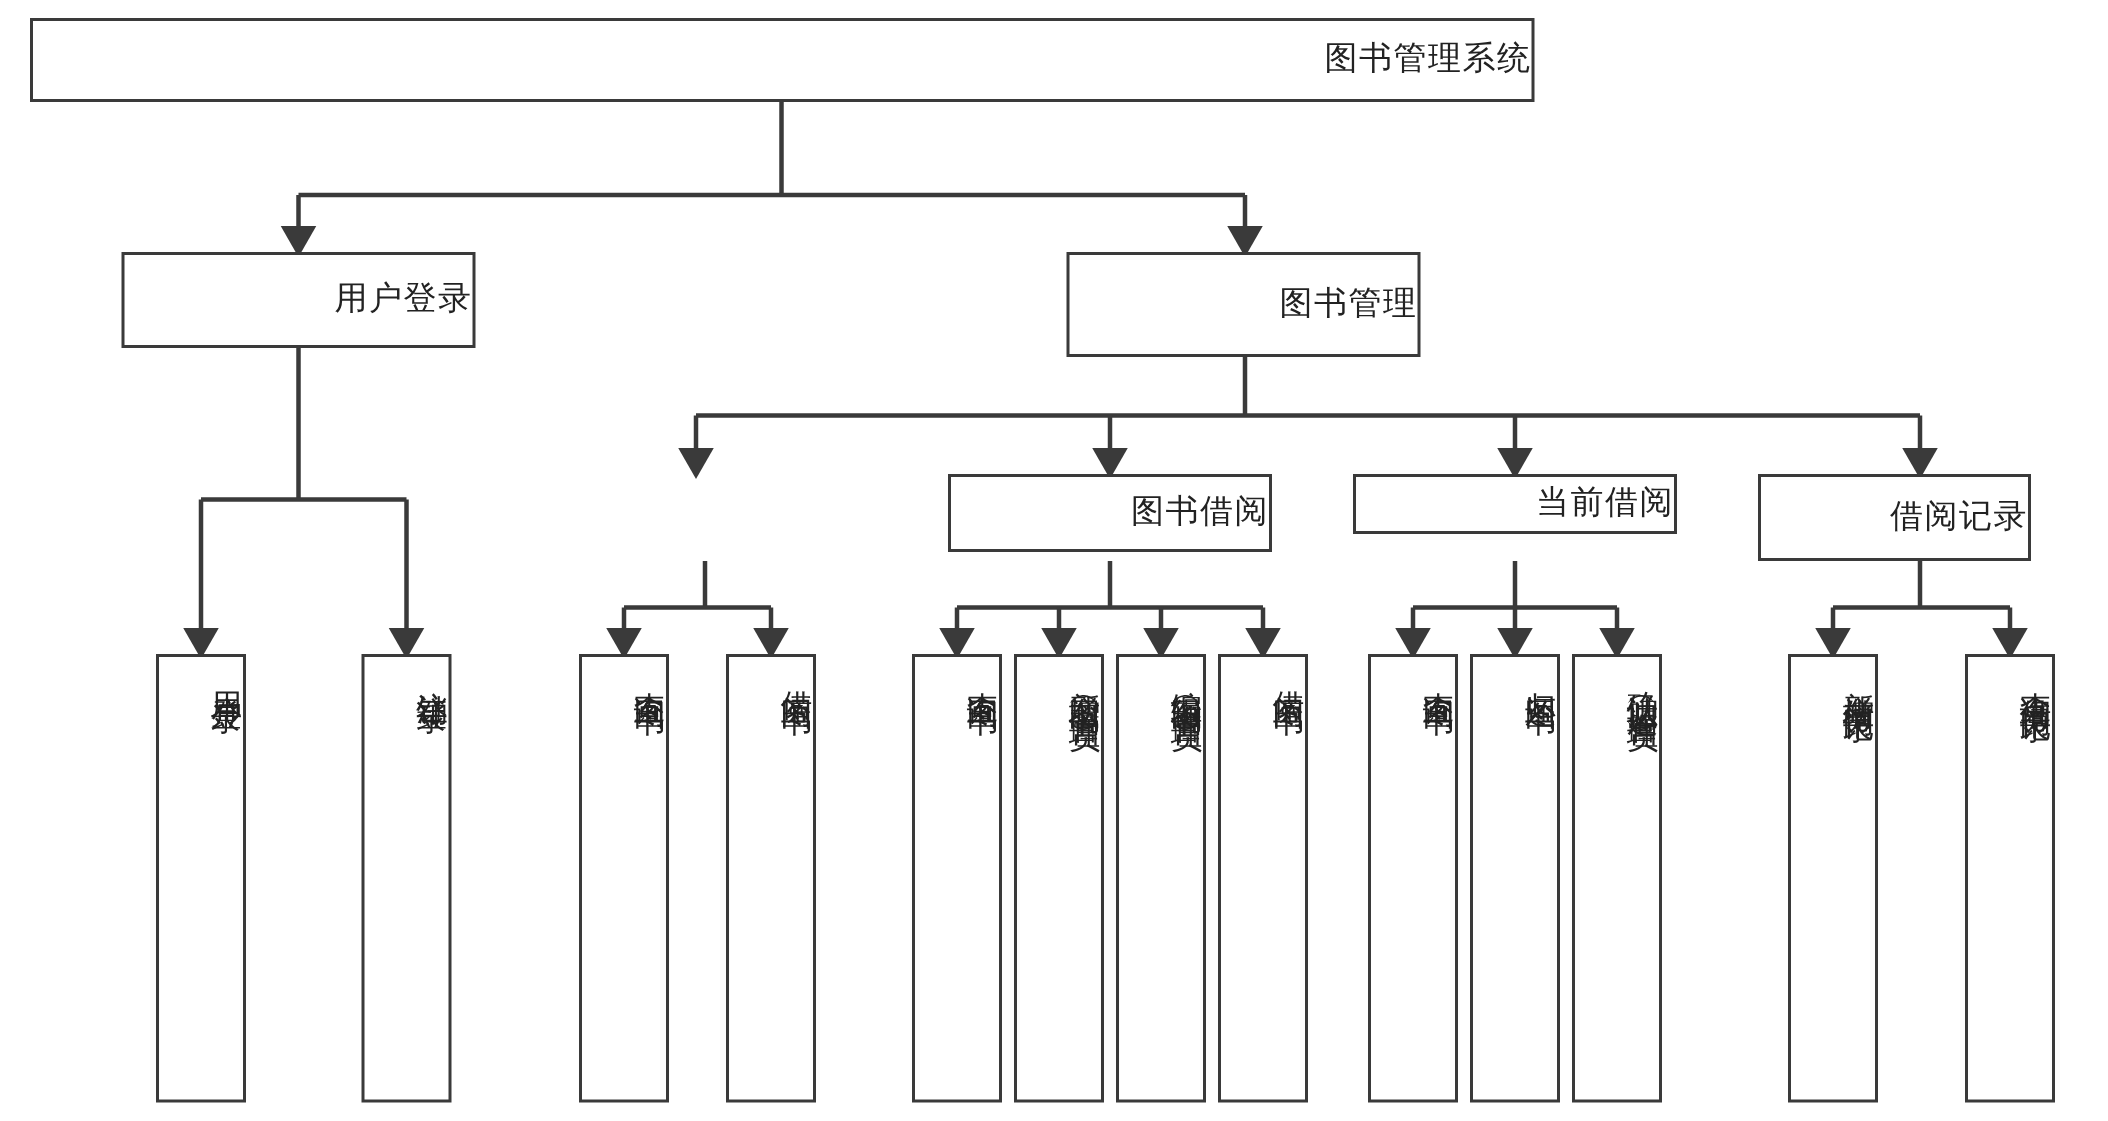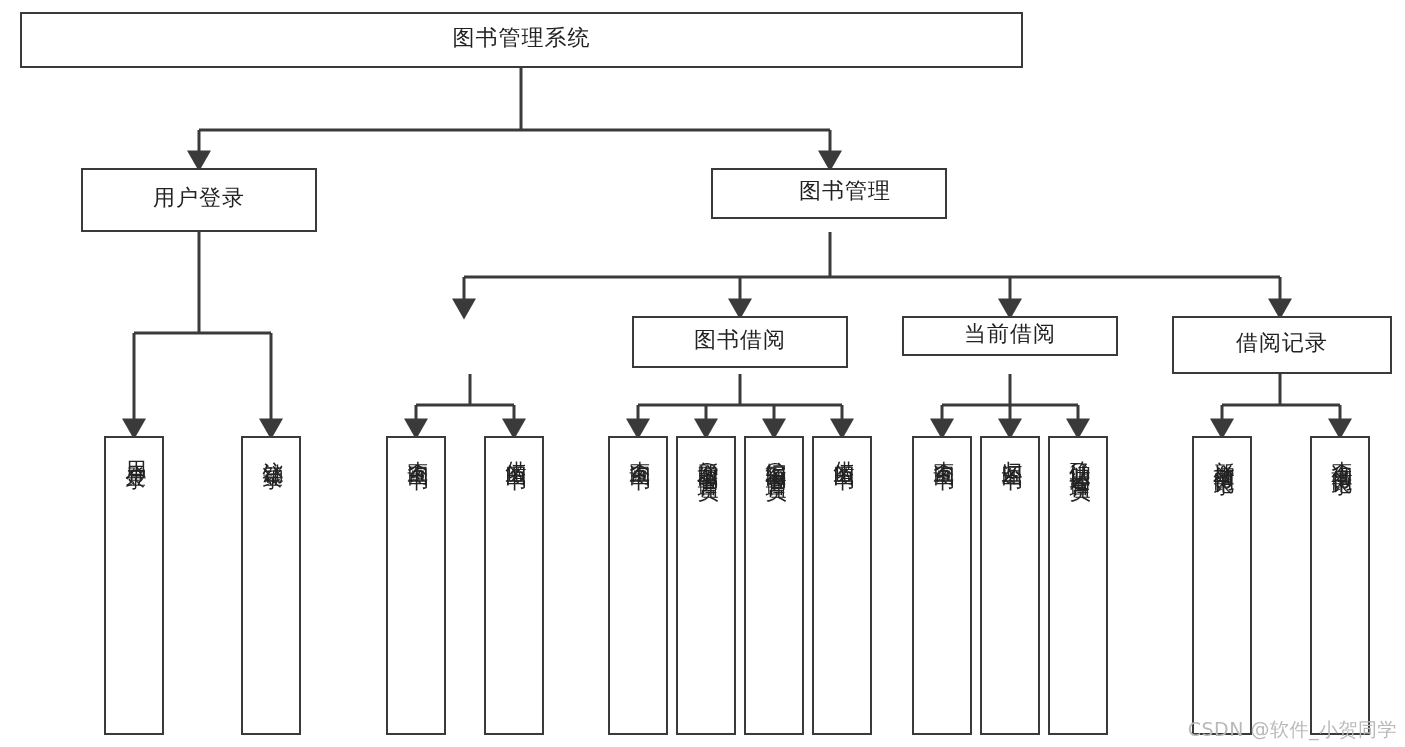--- a/index.html
+++ b/index.html
@@ -25,23 +25,22 @@
     height: 747px;
     pointer-events: none;
   }
   .node {
     position: absolute;
     box-sizing: border-box;
     background: #ffffff;
     border: 2px solid #3a3a3a;
     display: flex;
     align-items: center;
-    justify-content: center;
+    justify-content: flex-end;
     color: #222222;
-    font-family: Liberation Mono, monospace;
   }
   .node.horiz {
     font-size: 22px;
     letter-spacing: 1px;
     line-height: 1.2;
   }
   .node.root {
     font-size: 22px;
   }
   .node.leaf {
@@ -124,31 +123,31 @@
     </g>
   </svg>
 
   <div class="node root horiz" style="left:20px; top:12px; width:1003px; height:56px;">
     <span>图书管理系统</span>
   </div>
 
   <div class="node horiz" style="left:81px; top:168px; width:236px; height:64px;">
     <span>用户登录</span>
   </div>
-  <div class="node horiz" style="left:711px; top:168px; width:236px; height:51px;padding-left:32px;">
+  <div class="node horiz" style="left:711px; top:168px; width:236px; height:70px;padding-left:32px;">
     <span>图书管理</span>
   </div>
 
   <div class="node horiz" style="left:632px; top:316px; width:216px; height:52px;">
     <span>图书借阅</span>
   </div>
   <div class="node horiz" style="left:902px; top:316px; width:216px; height:40px;">
     <span>当前借阅</span>
   </div>
-  <div class="node horiz" style="left:1172px; top:316px; width:220px; height:58px;">
+  <div class="node horiz" style="left:1172px; top:316px; width:182px; height:58px;">
     <span>借阅记录</span>
   </div>
 
   <div class="node leaf" style="left:104px; top:436px; width:60px; height:299px;">
     <span class="vtext">用户登录</span>
   </div>
   <div class="node leaf" style="left:241px; top:436px; width:60px; height:299px;">
     <span class="vtext">注销登录</span>
   </div>
 
@@ -182,15 +181,14 @@
     <span class="vtext">确认归还（管理员）</span>
   </div>
 
   <div class="node leaf" style="left:1192px; top:436px; width:60px; height:299px;">
     <span class="vtext">新增借阅记录</span>
   </div>
   <div class="node leaf" style="left:1310px; top:436px; width:60px; height:299px;">
     <span class="vtext">查询借阅记录</span>
   </div>
 
-  <div class="watermark">CSDN @软件_小贺同学</div>
 
 </div>
 
 </body></html>

